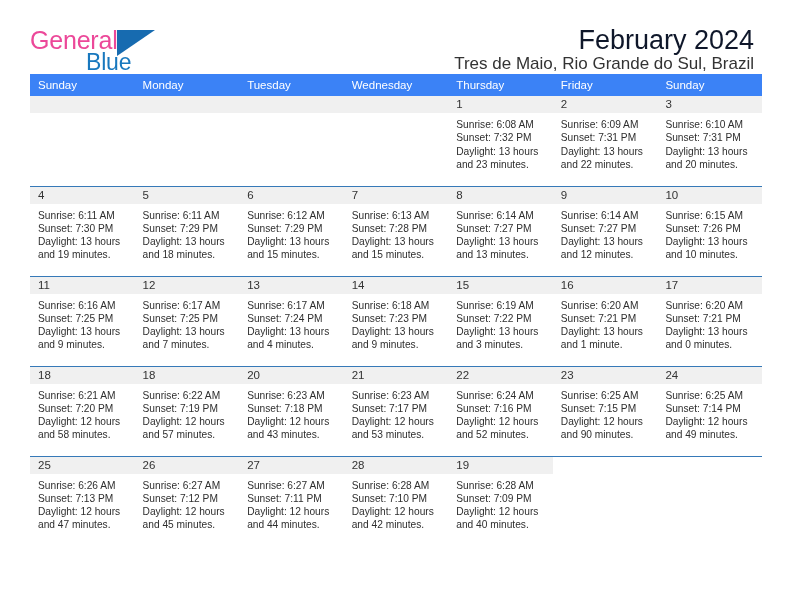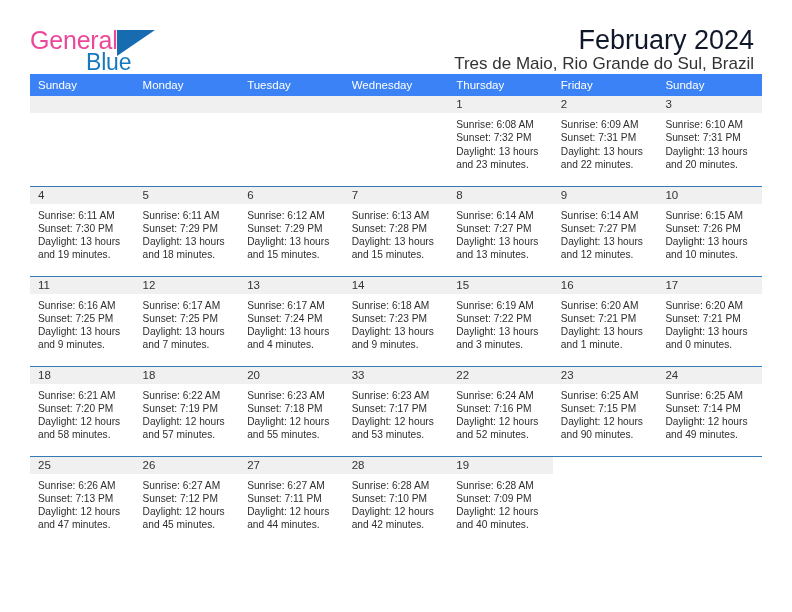--- a/index.html
+++ b/index.html
@@ -412,27 +412,27 @@
               </div>
             </div>
           </td>
           <td>
             <div class="cell">
               <div class="daynum-band">20</div>
               <div class="info">
                 <div>Sunrise: 6:23 AM</div>
                 <div>Sunset: 7:18 PM</div>
                 <div>Daylight: 12 hours</div>
-                <div>and 55 minutes.</div>
-              </div>
-            </div>
-          </td>
-          <td>
-            <div class="cell">
-              <div class="daynum-band">33</div>
+                <div>and 43 minutes.</div>
+              </div>
+            </div>
+          </td>
+          <td>
+            <div class="cell">
+              <div class="daynum-band">21</div>
               <div class="info">
                 <div>Sunrise: 6:23 AM</div>
                 <div>Sunset: 7:17 PM</div>
                 <div>Daylight: 12 hours</div>
                 <div>and 53 minutes.</div>
               </div>
             </div>
           </td>
           <td>
             <div class="cell">

